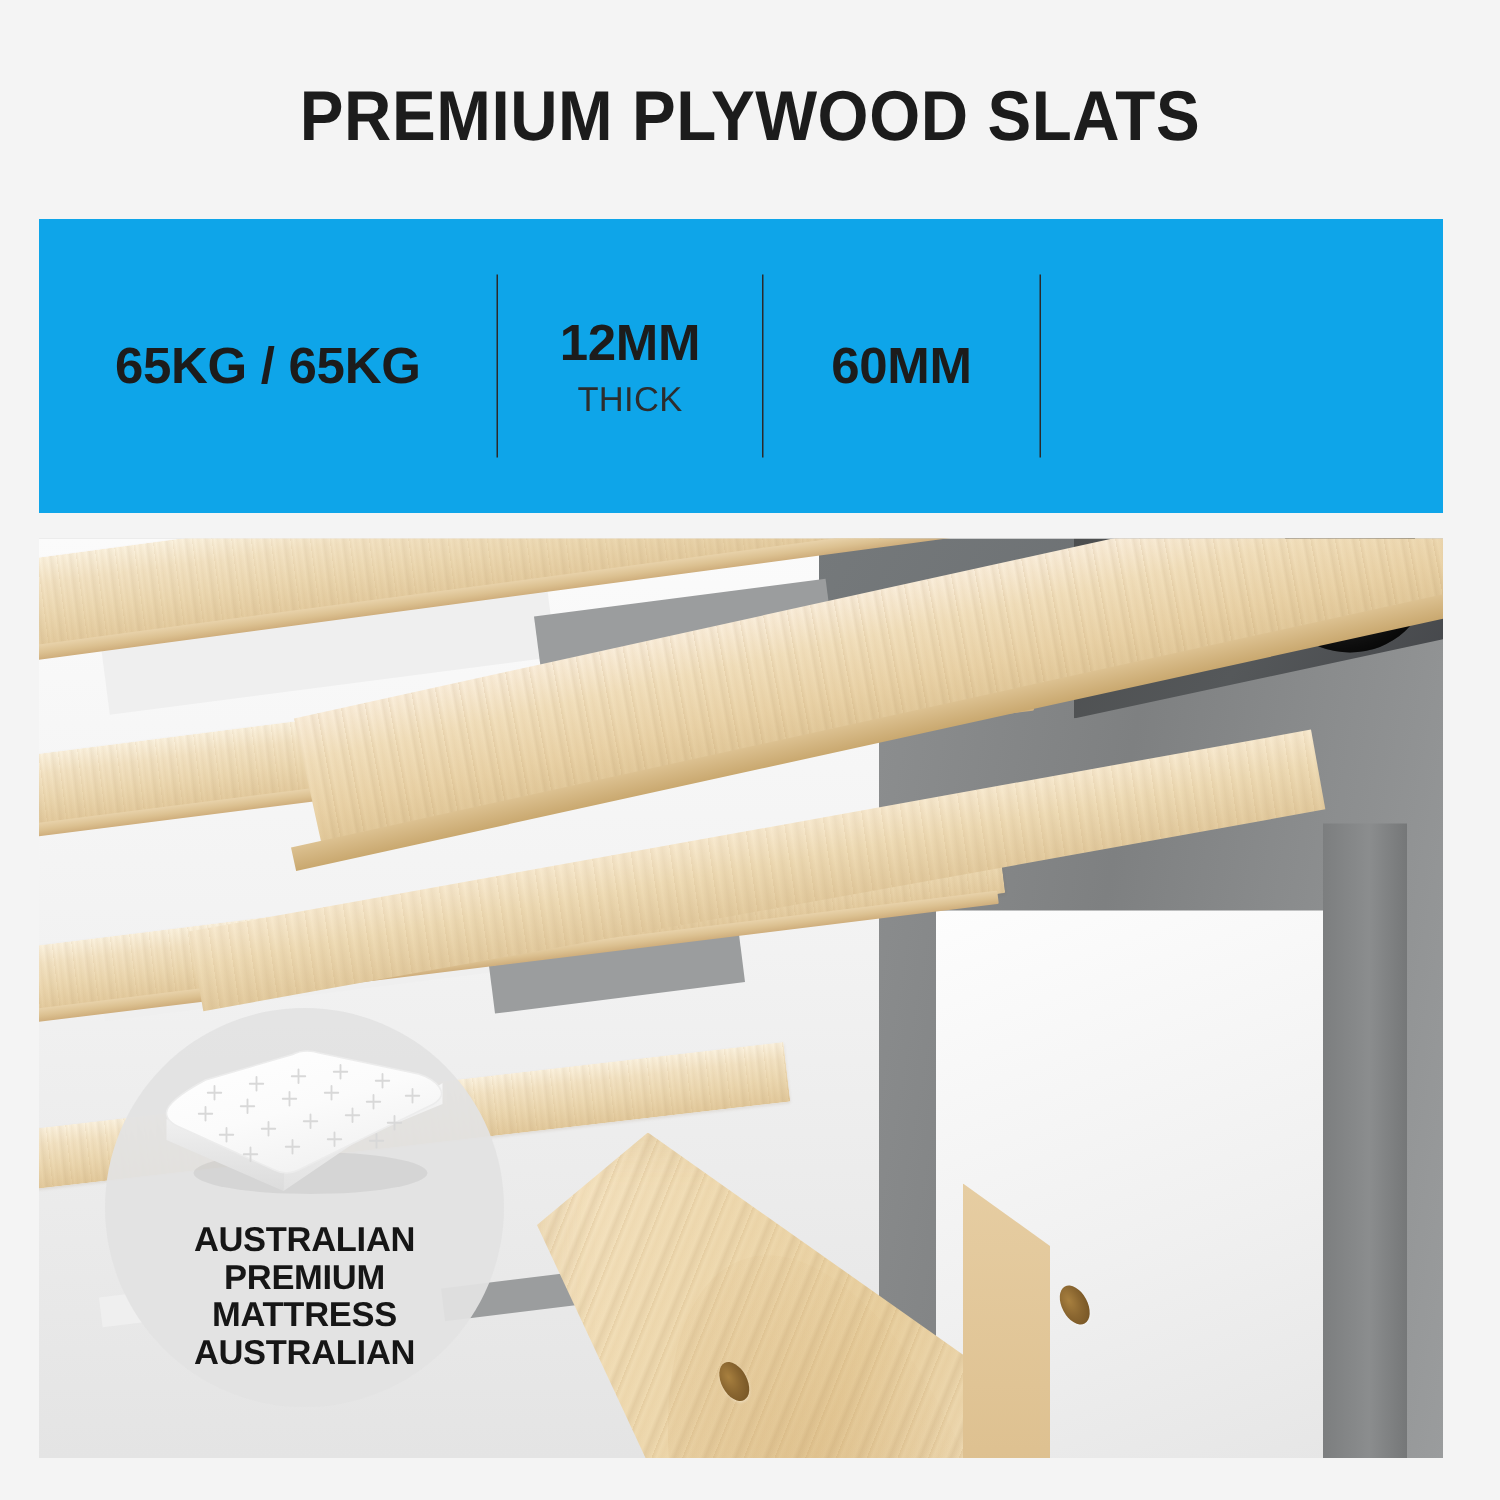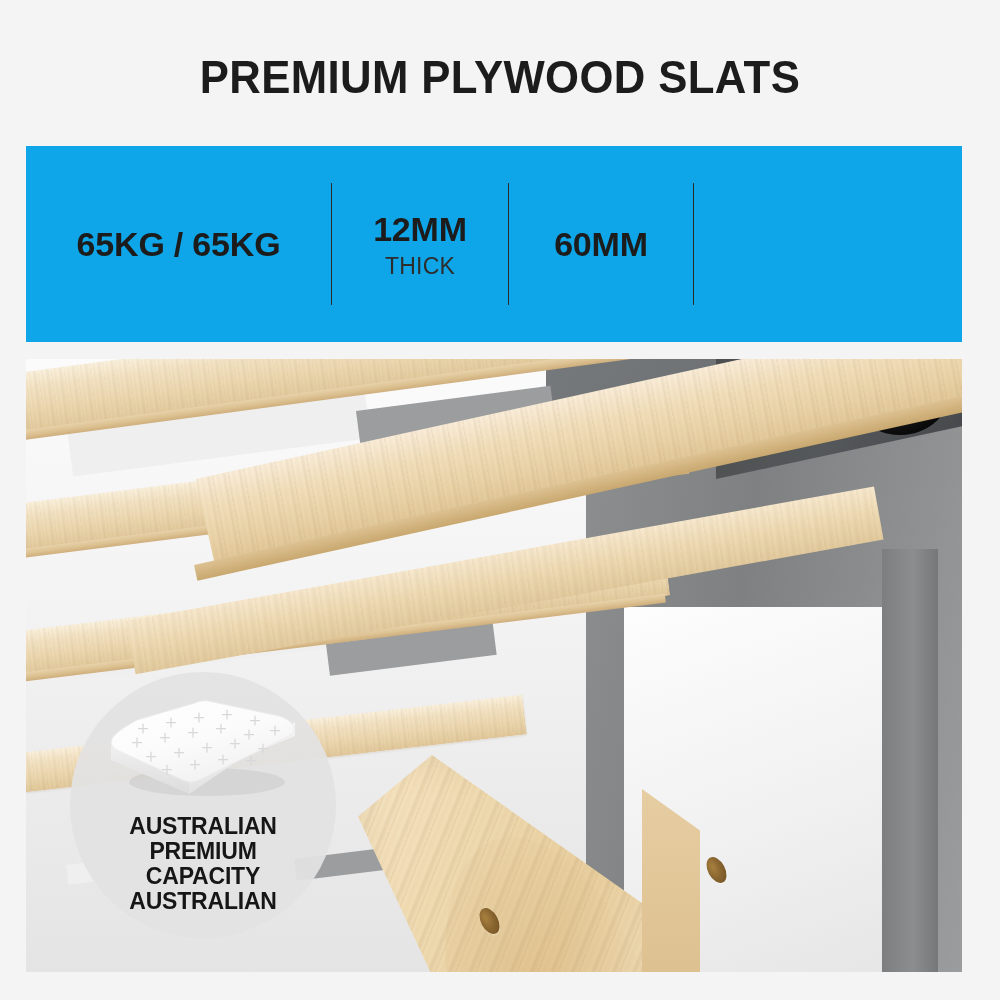--- a/index.html
+++ b/index.html
@@ -401,17 +401,17 @@
         <path d="M92,62 l0,9 M87.5,66.5 l9,0"></path>
         <path d="M120,57 l0,9 M115.5,61.5 l9,0"></path>
         <path d="M148,58 l0,9 M143.5,62.5 l9,0"></path>
       </g>
     </svg>
   </div>
 
   <div class="badge-text">
     <span>AUSTRALIAN</span>
     <span>PREMIUM</span>
-    <span>CAPACITY</span>
+    <span>MATTRESS</span>
     <span>AUSTRALIAN</span>
   </div>
 
 </div>
 
 </body></html>

